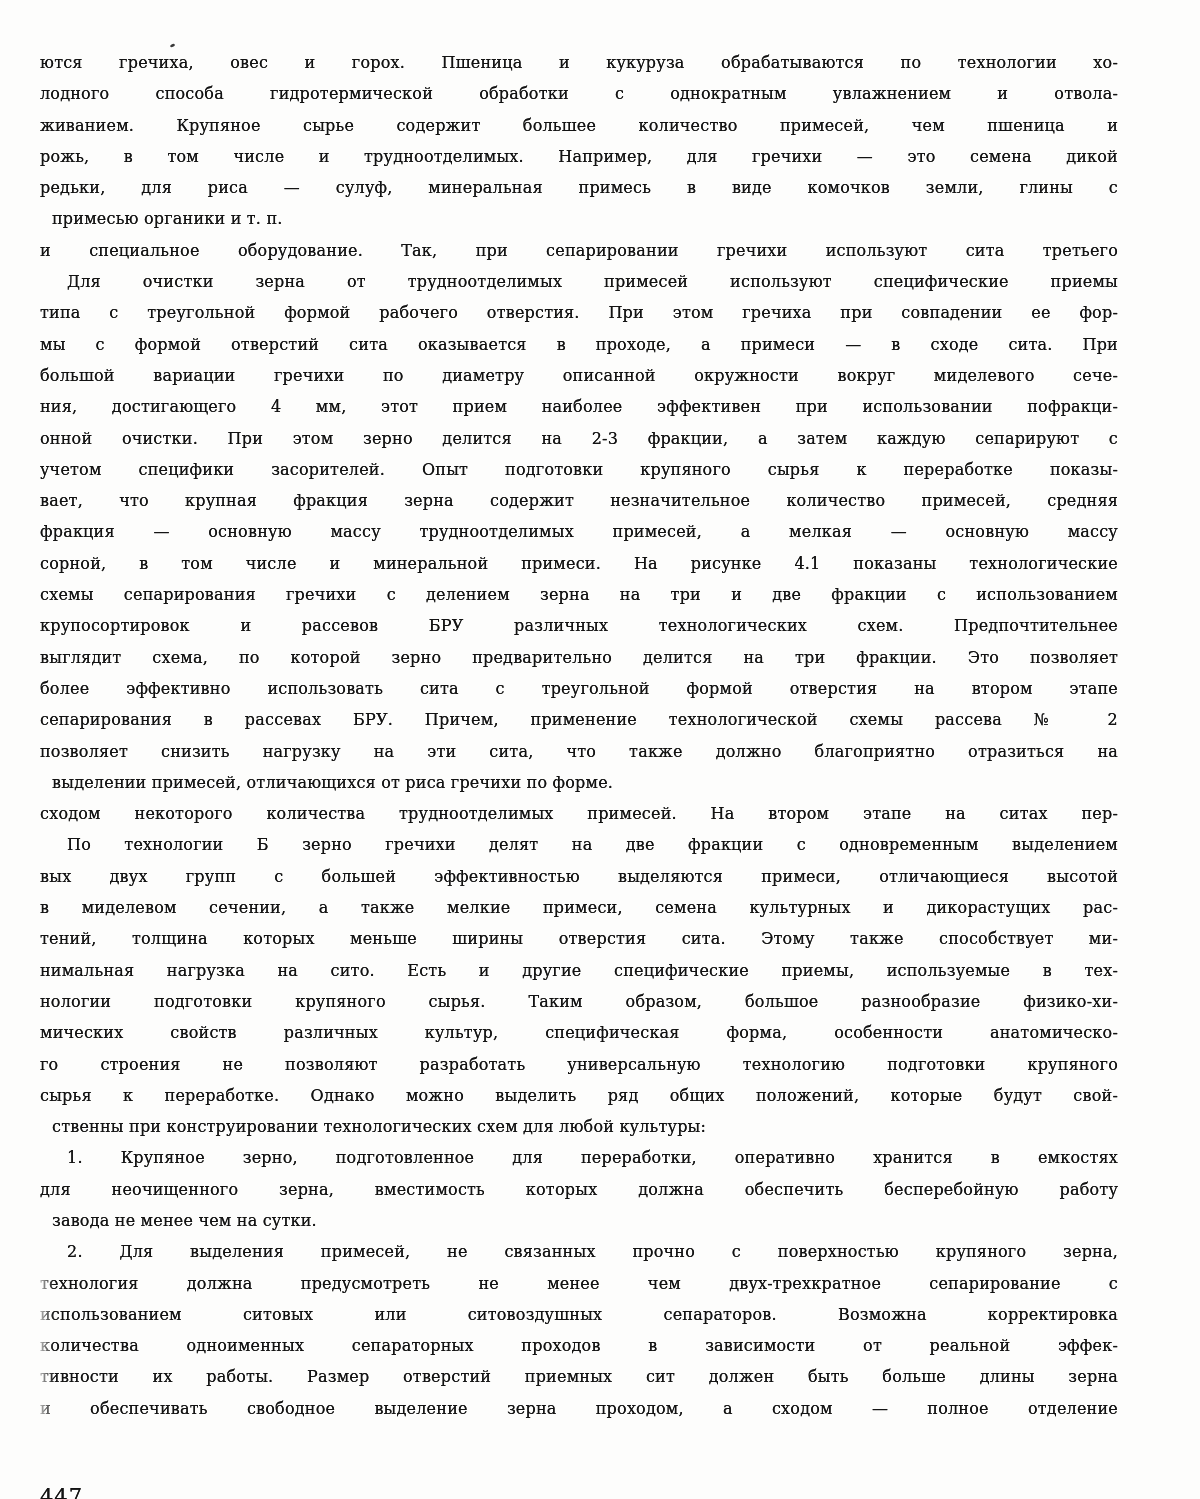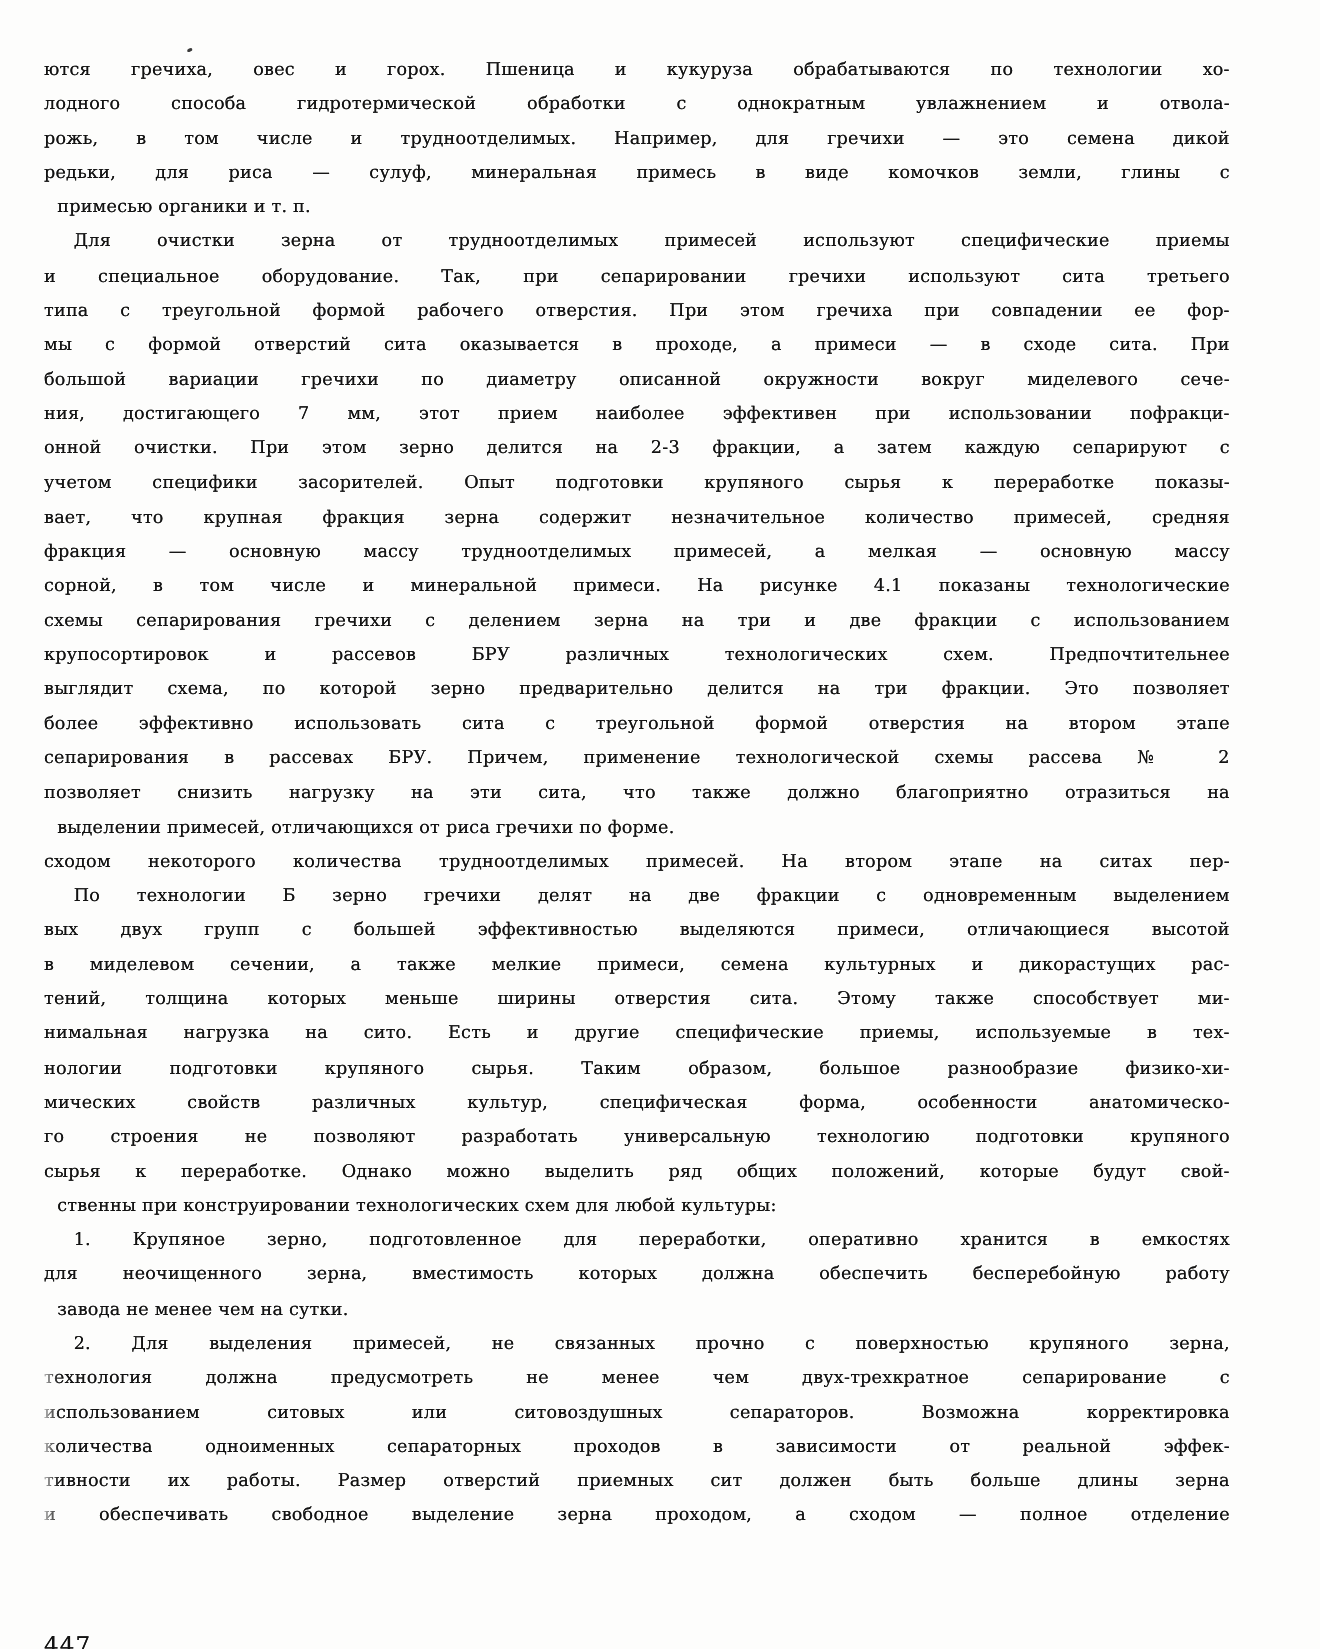--- a/index.html
+++ b/index.html
@@ -76,31 +76,32 @@
 </style>
 </head>
 <body>
 
 <div class="page">
   <span class="speck"></span>
   <div class="text-block">
       <div class="paragraph">
         <div class="line">ются гречиха, овес и горох. Пшеница и кукуруза обрабатываются по технологии хо-</div>
         <div class="line">лодного способа гидротермической обработки с однократным увлажнением и отвола-</div>
+        <div class="line">живанием. Крупяное сырье содержит большее количество примесей, чем пшеница и</div>
         <div class="line">рожь, в том числе и трудноотделимых. Например, для гречихи — это семена дикой</div>
         <div class="line">редьки, для риса — сулуф, минеральная примесь в виде комочков земли, глины с</div>
         <div class="line lastline">примесью органики и т. п.</div>
       </div>
       <div class="paragraph">
+        <div class="line">и специальное оборудование. Так, при сепарировании гречихи используют сита третьего</div>
         <div class="line indent">Для очистки зерна от трудноотделимых примесей используют специфические приемы</div>
-        <div class="line">и специальное оборудование. Так, при сепарировании гречихи используют сита третьего</div>
         <div class="line">типа с треугольной формой рабочего отверстия. При этом гречиха при совпадении ее фор-</div>
         <div class="line">мы с формой отверстий сита оказывается в проходе, а примеси — в сходе сита. При</div>
         <div class="line">большой вариации гречихи по диаметру описанной окружности вокруг миделевого сече-</div>
-        <div class="line">ния, достигающего 7 мм, этот прием наиболее эффективен при использовании пофракци-</div>
+        <div class="line">ния, достигающего 4 мм, этот прием наиболее эффективен при использовании пофракци-</div>
         <div class="line">онной очистки. При этом зерно делится на 2-3 фракции, а затем каждую сепарируют с</div>
         <div class="line">учетом специфики засорителей. Опыт подготовки крупяного сырья к переработке показы-</div>
         <div class="line">вает, что крупная фракция зерна содержит незначительное количество примесей, средняя</div>
         <div class="line">фракция — основную массу трудноотделимых примесей, а мелкая — основную массу</div>
         <div class="line">сорной, в том числе и минеральной примеси. На рисунке 4.1 показаны технологические</div>
         <div class="line">схемы сепарирования гречихи с делением зерна на три и две фракции с использованием</div>
         <div class="line">крупосортировок и рассевов БРУ различных технологических схем. Предпочтительнее</div>
         <div class="line">выглядит схема, по которой зерно предварительно делится на три фракции. Это позволяет</div>
         <div class="line">более эффективно использовать сита с треугольной формой отверстия на втором этапе</div>
         <div class="line">сепарирования в рассевах БРУ. Причем, применение технологической схемы рассева № 2</div>

